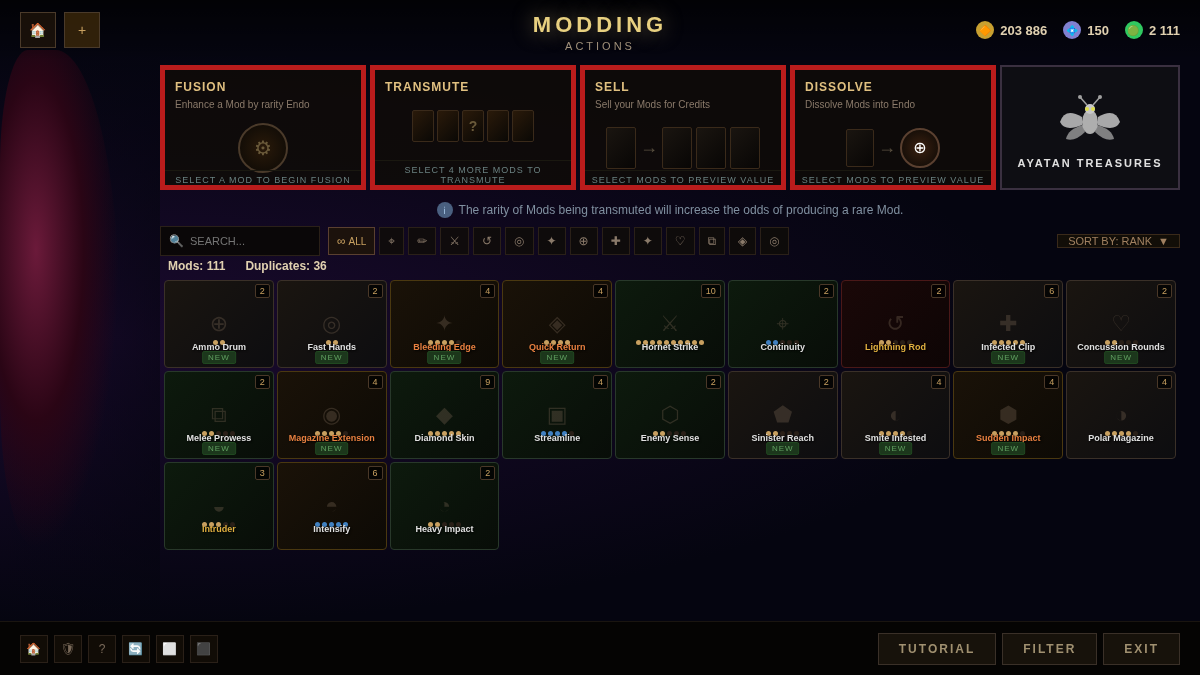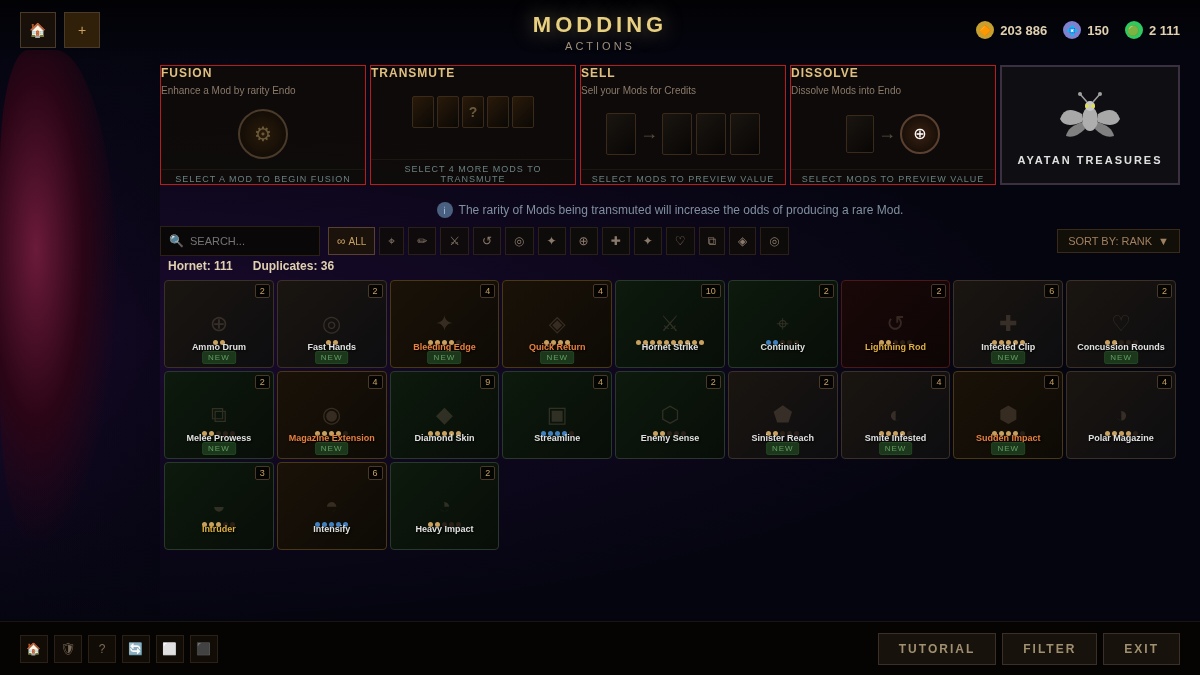--- a/index.html
+++ b/index.html
@@ -141,21 +141,22 @@
     }
 
     .actions-grid {
       display: grid;
       grid-template-columns: 1fr 1fr 1fr 1fr 180px;
       gap: 4px;
     }
 
     .action-card {
       background: rgba(15,12,8,0.85);
-      border: 1px solid #b91c1c;
+      border: 5px solid #b91c1c;
+      padding: 10px;
       cursor: pointer;
       position: relative;
       min-height: 120px;
     }
 
     .action-card .action-title {
       font-size: 12px;
       font-weight: bold;
       letter-spacing: 1px;
       color: #e0c080;
@@ -397,21 +398,21 @@
     .sort-dropdown {
       display: flex;
       align-items: center;
       gap: 6px;
       padding: 4px 10px;
       border: 1px solid #3a2a1a;
       background: rgba(20,15,8,0.9);
       font-size: 11px;
       color: #a08060;
       cursor: pointer;
-      height: 24px;
+      height: 14px;
       margin-left: 44px;
     }
 
     
     .stats-bar {
       position: absolute;
       top: 256px;
       left: 160px;
       right: 20px;
       height: 20px;
@@ -804,21 +805,21 @@
   </div>
 
   <div class="sort-dropdown">
     <span>SORT BY: RANK</span>
     <span>▼</span>
   </div>
 </div>
 
 <div class="stats-bar">
   <div class="stat-item">
-    <span>Hornet:</span>
+    <span>Mods:</span>
     <span>111</span>
   </div>
   <div class="stat-item">
     <span>Duplicates:</span>
     <span>36</span>
   </div>
 </div>
 
 <div class="mod-grid-container">
   <div class="mod-grid" id="mod-grid">

